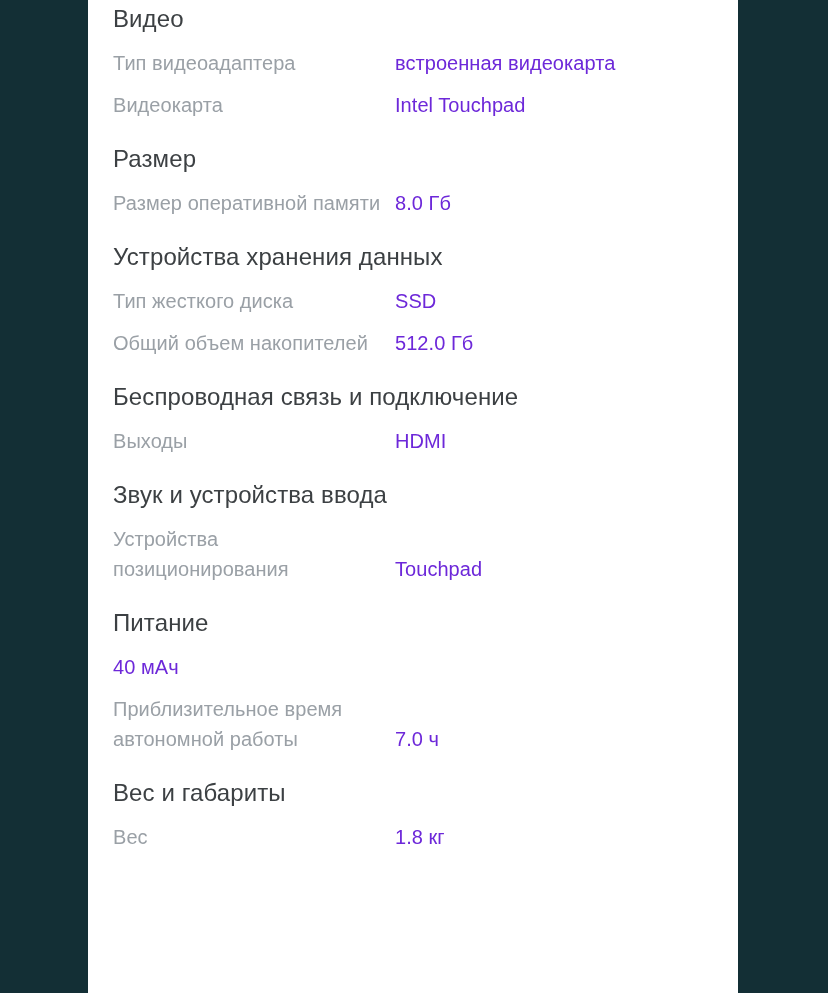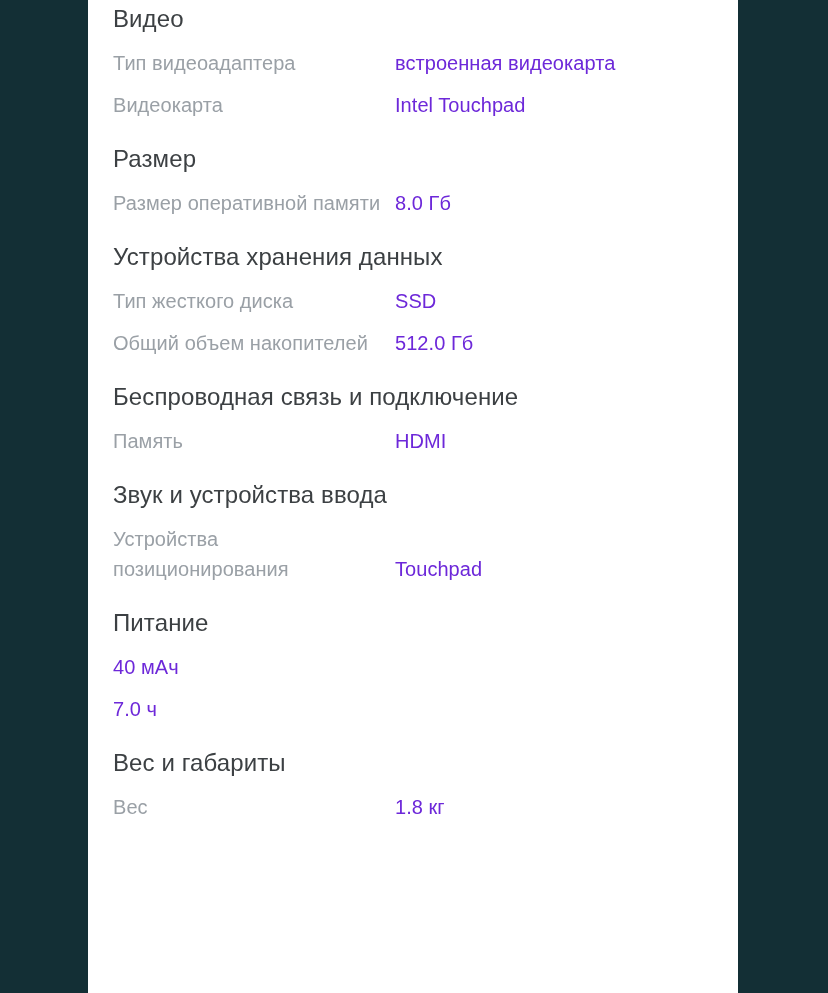--- a/index.html
+++ b/index.html
@@ -105,37 +105,38 @@
             <div class="spec-value">SSD</div>
           </div>
           <div class="spec-row">
             <div class="spec-label">Общий объем накопителей</div>
             <div class="spec-value">512.0 Гб</div>
           </div>
         </div>
         <div class="spec-section">
           <div class="section-heading">Беспроводная связь и подключение</div>
           <div class="spec-row">
-            <div class="spec-label">Память</div>
+            <div class="spec-label">Выходы</div>
             <div class="spec-value">HDMI</div>
           </div>
         </div>
         <div class="spec-section">
           <div class="section-heading">Звук и устройства ввода</div>
           <div class="spec-row">
             <div class="spec-label">Устройства позиционирования</div>
             <div class="spec-value">Touchpad</div>
           </div>
         </div>
         <div class="spec-section">
           <div class="section-heading">Питание</div>
           <div class="spec-row">
             <div class="spec-value">40 мАч</div>
           </div>
           <div class="spec-row">
+            <div class="spec-label">Приблизительное время автономной работы</div>
             <div class="spec-value">7.0 ч</div>
           </div>
         </div>
         <div class="spec-section">
           <div class="section-heading">Вес и габариты</div>
           <div class="spec-row">
             <div class="spec-label">Вес</div>
             <div class="spec-value">1.8 кг</div>
           </div>
         </div>

